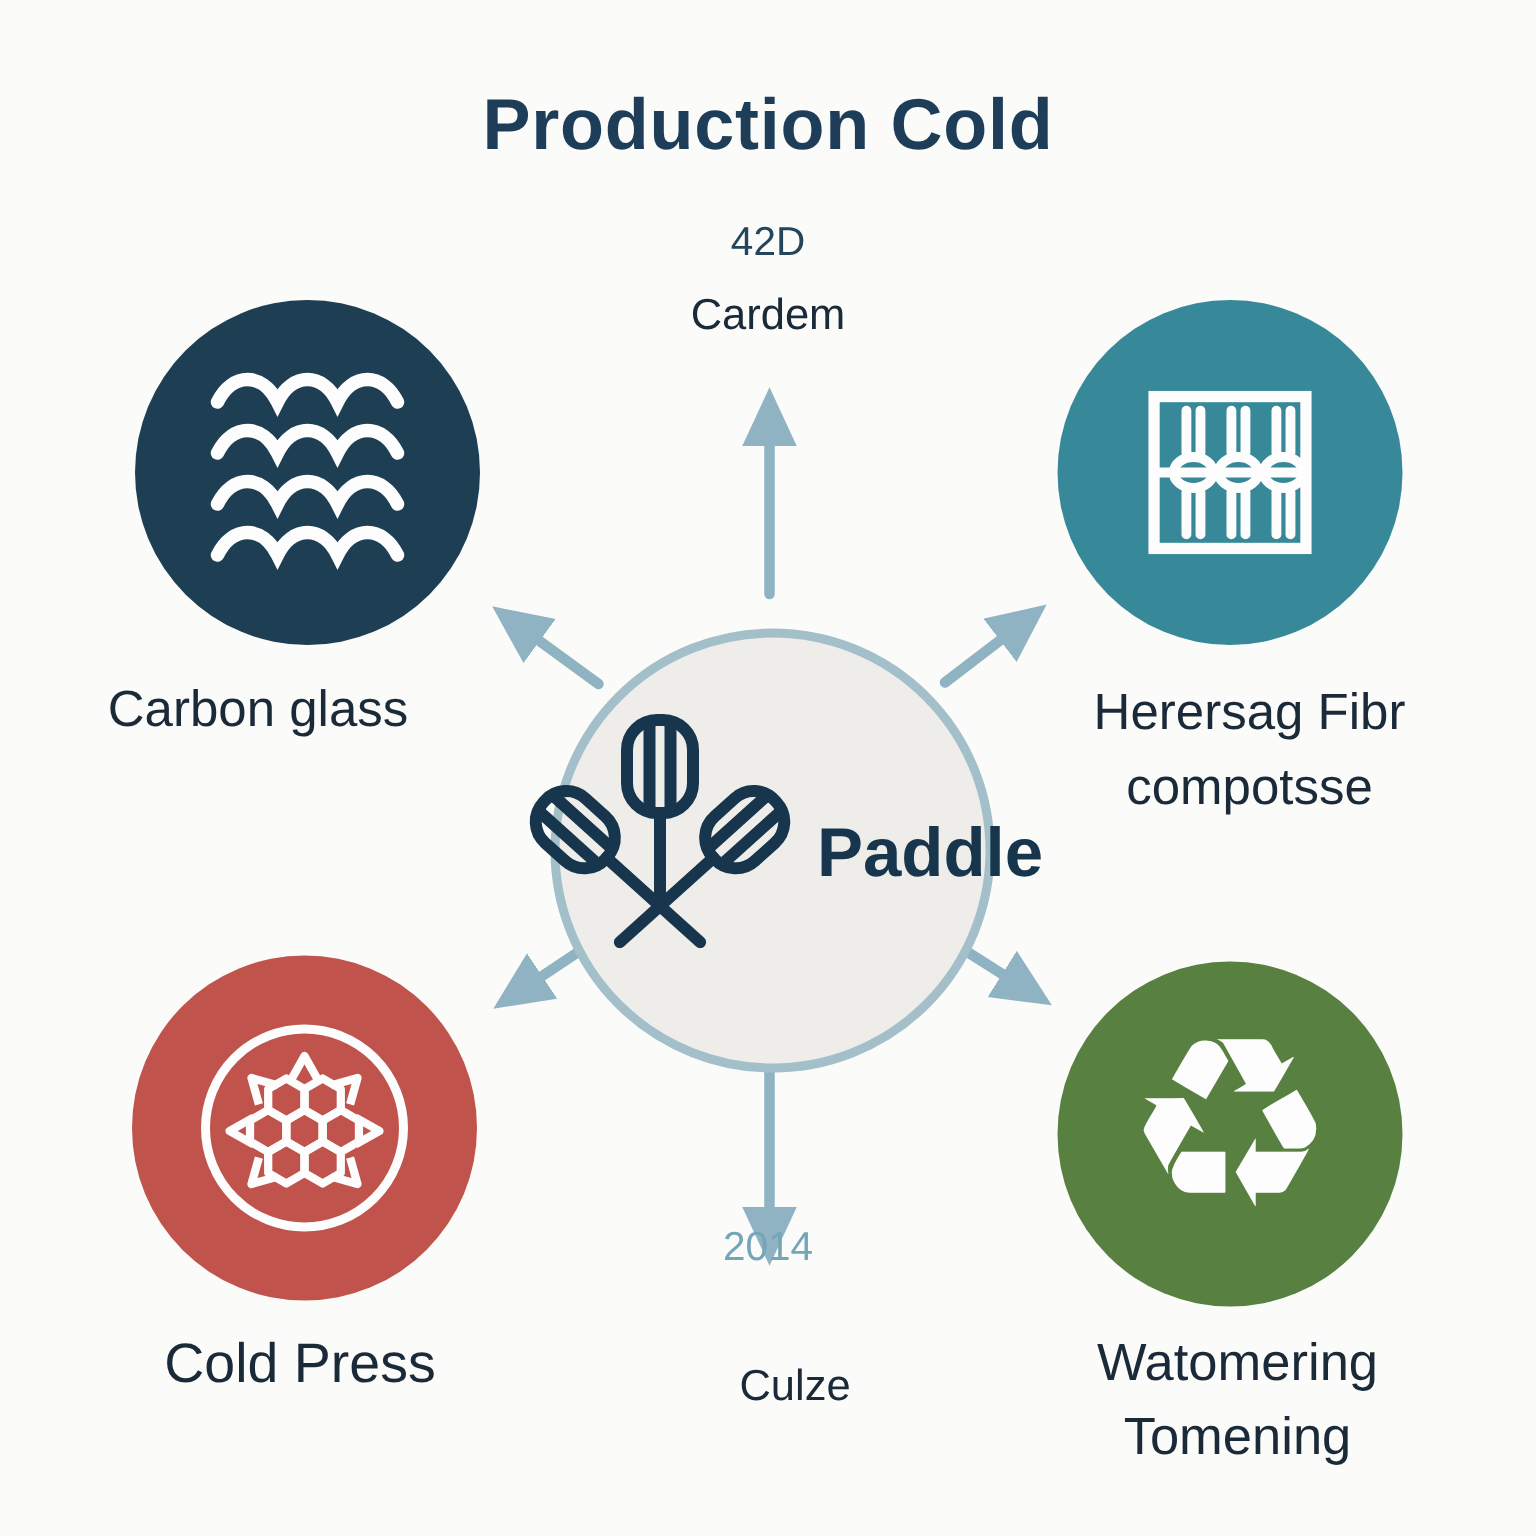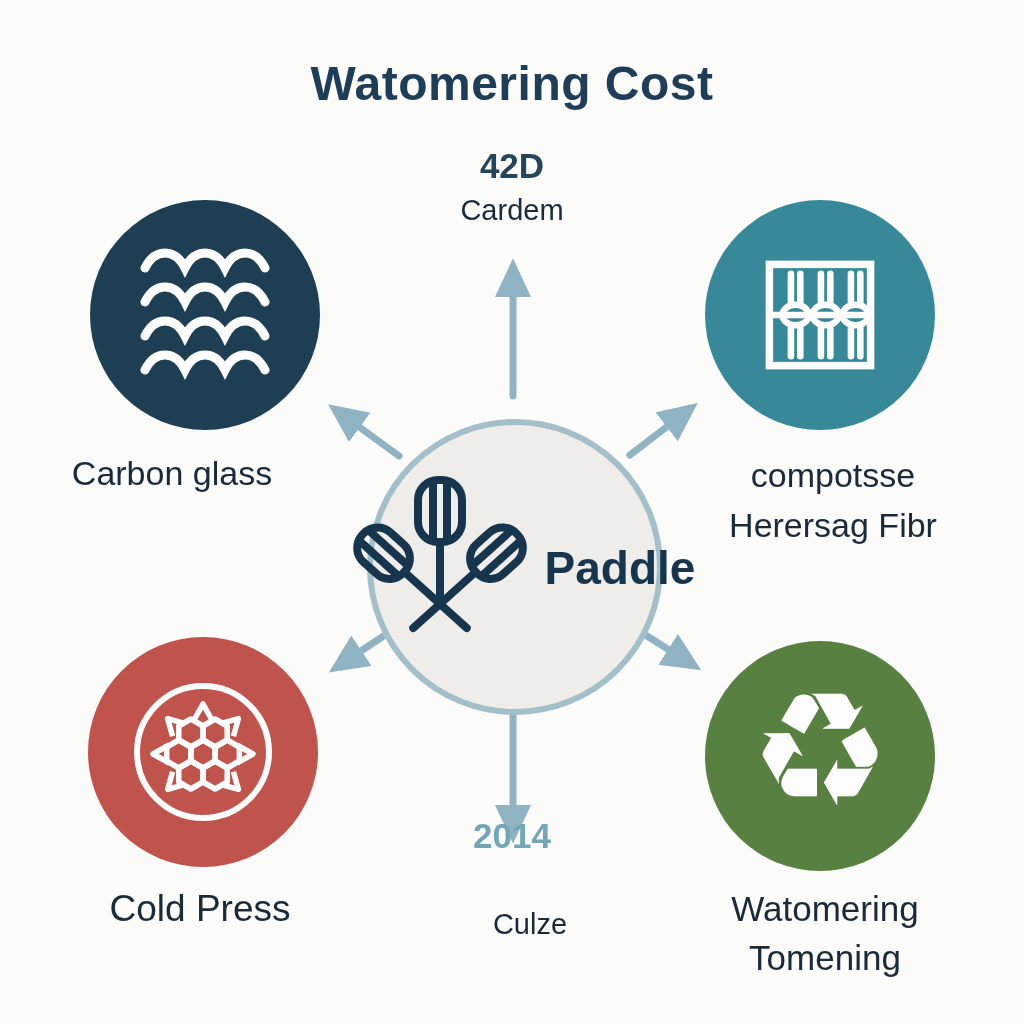--- a/index.html
+++ b/index.html
@@ -18,21 +18,21 @@
   }
   .abs{position:absolute;}
   .ctr{text-align:center;}
 
   .title{
     left:0; top:56px; width:1024px;
     font-size:48px; font-weight:700; letter-spacing:0.5px;
     color:var(--title-text);
   }
   .node-value{
-    left:0; width:1024px; font-size:35px; font-weight:700; color:var(--value-text);
+    left:0; width:1024px; font-size:27px; font-weight:400; color:var(--value-text);
   }
   .node-value.top{ top:146px; }
   .node-value.bottom{ top:816px; color:var(--steel-text); }
   .node-caption{
     left:0; width:1024px; font-size:29px; color:var(--dark-text);
   }
   .node-caption.top{ top:194px; }
   .node-caption.bottom{ top:908px;padding-left:36px; }
 
   .circle{
@@ -83,21 +83,21 @@
   <g style="stroke:var(--arrow)" stroke-width="7" stroke-linecap="round" fill="none">
     <line x1="513" y1="396" x2="513" y2="268" marker-end="url(#ah)"></line>
     <line x1="399" y1="456" x2="336" y2="410" marker-end="url(#ah)"></line>
     <line x1="630" y1="455" x2="690" y2="409" marker-end="url(#ah)"></line>
     <line x1="394" y1="629" x2="337" y2="667" marker-end="url(#ah)"></line>
     <line x1="513" y1="694" x2="513" y2="834" marker-end="url(#ah)"></line>
     <line x1="636" y1="629" x2="693" y2="665" marker-end="url(#ah)"></line>
   </g>
 </svg>
 
-<div class="abs ctr title">Watomering Cost</div>
+<div class="abs ctr title">Production Cold</div>
 
 <div class="abs ctr node-value top">42D</div>
 <div class="abs ctr node-caption top">Cardem</div>
 
 <div class="abs circle navy">
   <span>
     <svg width="160" height="150" viewBox="0 0 160 150" fill="none" style="stroke:var(--icon-white)" stroke-width="9" stroke-linecap="round">
       <path d="M20 28 c10,-20 30,-20 40,0 c10,-20 30,-20 40,0 c10,-20 30,-20 40,0"></path>
       <path d="M20 62 c10,-20 30,-20 40,0 c10,-20 30,-20 40,0 c10,-20 30,-20 40,0"></path>
       <path d="M20 96 c10,-20 30,-20 40,0 c10,-20 30,-20 40,0 c10,-20 30,-20 40,0"></path>
@@ -126,22 +126,22 @@
       <line x1="49" y1="94" x2="49" y2="124"></line>
         <line x1="59" y1="94" x2="59" y2="124"></line>
       <line x1="81" y1="94" x2="81" y2="124"></line>
         <line x1="91" y1="94" x2="91" y2="124"></line>
       <line x1="113" y1="94" x2="113" y2="124"></line>
         <line x1="123" y1="94" x2="123" y2="124"></line>
     </svg>
   </span>
 </div>
 <div class="abs ctr side-label right-node">
+  <div>Herersag Fibr</div>
   <div>compotsse</div>
-  <div>Herersag Fibr</div>
 </div>
 
 <div class="abs circle center">
   <span>
     <svg width="210" height="190" viewBox="0 0 210 190" fill="none" style="stroke:var(--paddle-ink)" stroke-width="8" stroke-linecap="round" stroke-linejoin="round">
 
       <g transform="rotate(-48 105 132)">
         <rect x="85" y="28" width="40" height="56" rx="19"></rect>
         <line x1="98" y1="32" x2="98" y2="80"></line>
         <line x1="112" y1="32" x2="112" y2="80"></line>

